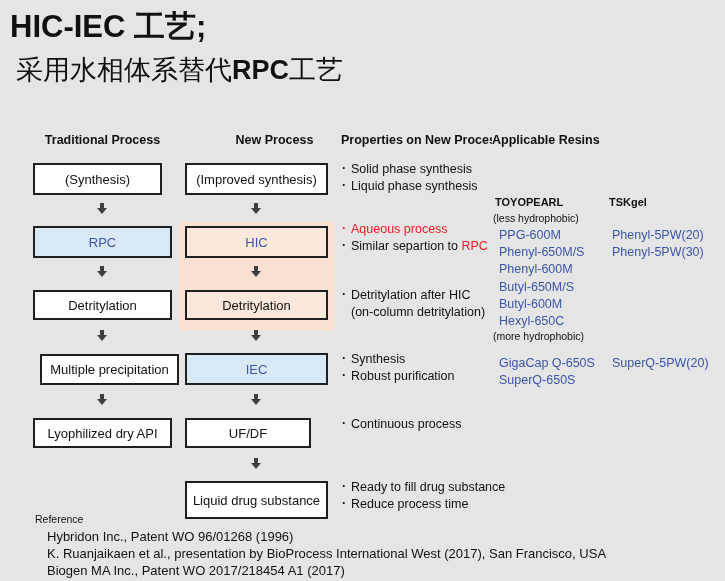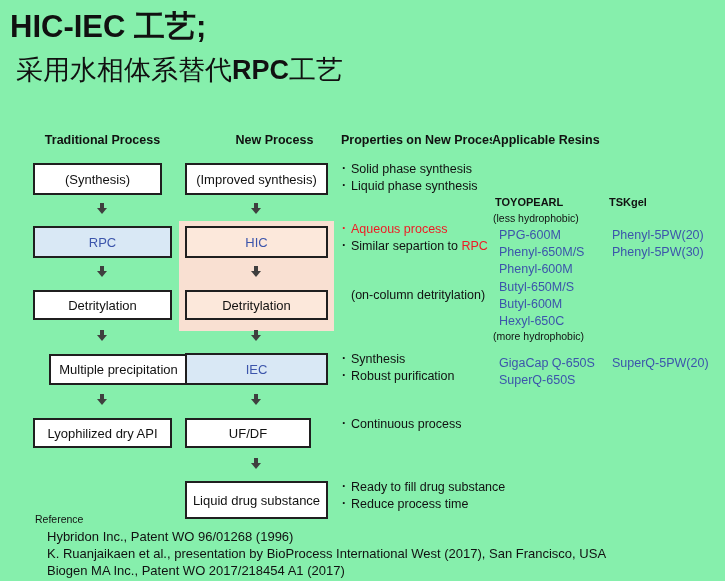--- a/index.html
+++ b/index.html
@@ -1,16 +1,16 @@
 <!DOCTYPE html>
 <html><head>
 <meta charset="utf-8">
 <style>
   html,body{margin:0;padding:0;background:#fff;}
-  .canvas{position:relative;width:725px;height:581px;background:#86efac;overflow:hidden;
+  .canvas{position:relative;width:725px;height:581px;background:#e5e5e5;overflow:hidden;
           font-family:"Liberation Sans","DejaVu Sans",sans-serif;color:#111;}
   
   .title1{position:absolute;left:10px;top:6px;font-size:31px;font-weight:bold;letter-spacing:0;}
   .title2{position:absolute;left:16px;top:52px;font-size:27px;font-weight:normal;}
   .title2 .b{font-weight:bold;}
   
   .col-header{position:absolute;top:133px;font-weight:bold;font-size:12.5px;text-align:center;white-space:nowrap;}
   .col-header.clip{overflow:hidden;text-align:left;}
   
   .box{position:absolute;box-sizing:border-box;border:2px solid #1f1f1f;background:#fff;
@@ -48,21 +48,21 @@
   <div class="col-header" style="left:33px;width:139px;">Traditional Process</div>
   <div class="col-header" style="left:203px;width:143px;">New Process</div>
   <div class="col-header clip" style="left:341px;width:151px;">Properties on New Process</div>
   <div class="col-header" style="left:492px;text-align:left;">Applicable Resins</div>
 
   <div class="hl-band"></div>
 
   <div class="box" style="left:33px;top:163px;width:129px;height:32px;">(Synthesis)</div>
   <div class="box blue" style="left:33px;top:226px;width:139px;height:32px;">RPC</div>
   <div class="box" style="left:33px;top:290px;width:139px;height:30px;">Detritylation</div>
-  <div class="box" style="left:49px;top:354px;width:139px;height:31px;">Multiple precipitation</div>
+  <div class="box" style="left:40px;top:354px;width:139px;height:31px;">Multiple precipitation</div>
   <div class="box" style="left:33px;top:418px;width:139px;height:30px;">Lyophilized dry API</div>
 
   <div class="arrow" style="left:97px;top:203px;">
       <div class="stem"></div>
       <div class="head"></div>
     </div>
   <div class="arrow" style="left:97px;top:266px;">
       <div class="stem"></div>
       <div class="head"></div>
     </div>
@@ -105,20 +105,21 @@
 
   <div class="prop-group" style="top:161px;">
     <div class="prop-line bullet">Solid phase synthesis</div>
     <div class="prop-line bullet">Liquid phase synthesis</div>
   </div>
   <div class="prop-group" style="top:221px;">
     <div class="prop-line bullet red">Aqueous process</div>
     <div class="prop-line bullet"><span>Similar separtion to </span><span class="red">RPC</span></div>
   </div>
   <div class="prop-group" style="top:287px;">
+    <div class="prop-line bullet">Detritylation after HIC</div>
     <div class="prop-line">(on-column detritylation)</div>
   </div>
   <div class="prop-group" style="top:351px;">
     <div class="prop-line bullet">Synthesis</div>
     <div class="prop-line bullet">Robust purification</div>
   </div>
   <div class="prop-group" style="top:416px;">
     <div class="prop-line bullet">Continuous process</div>
   </div>
   <div class="prop-group" style="top:479px;">

